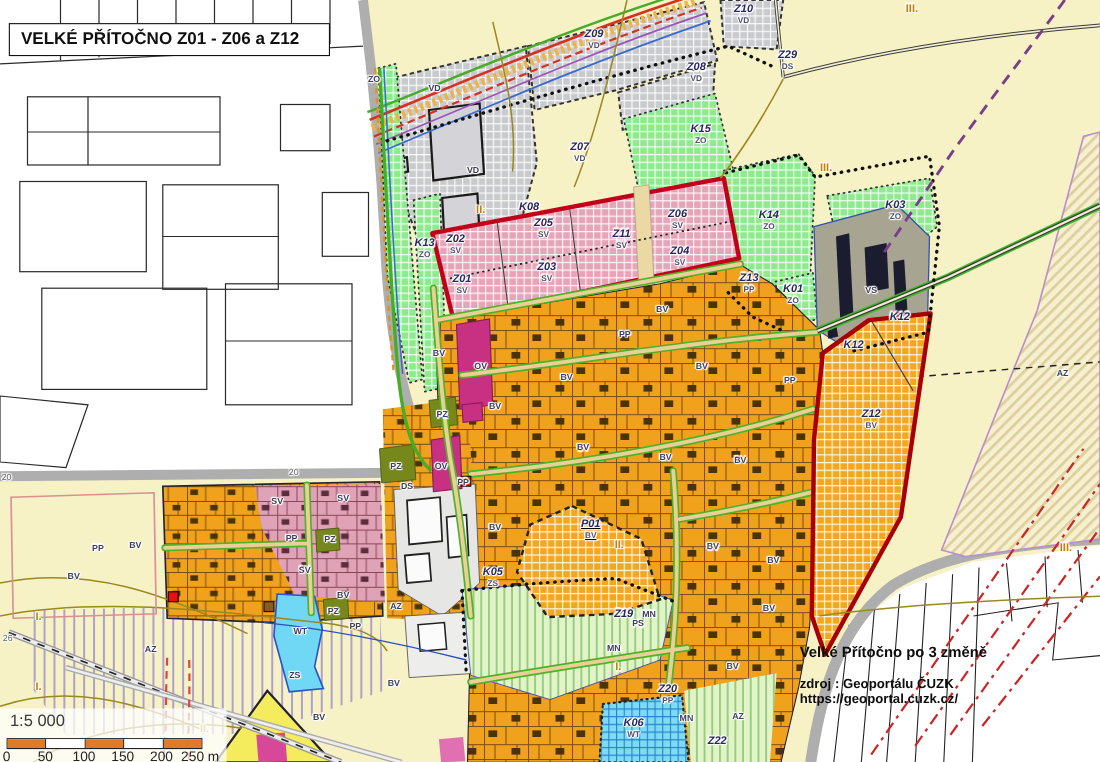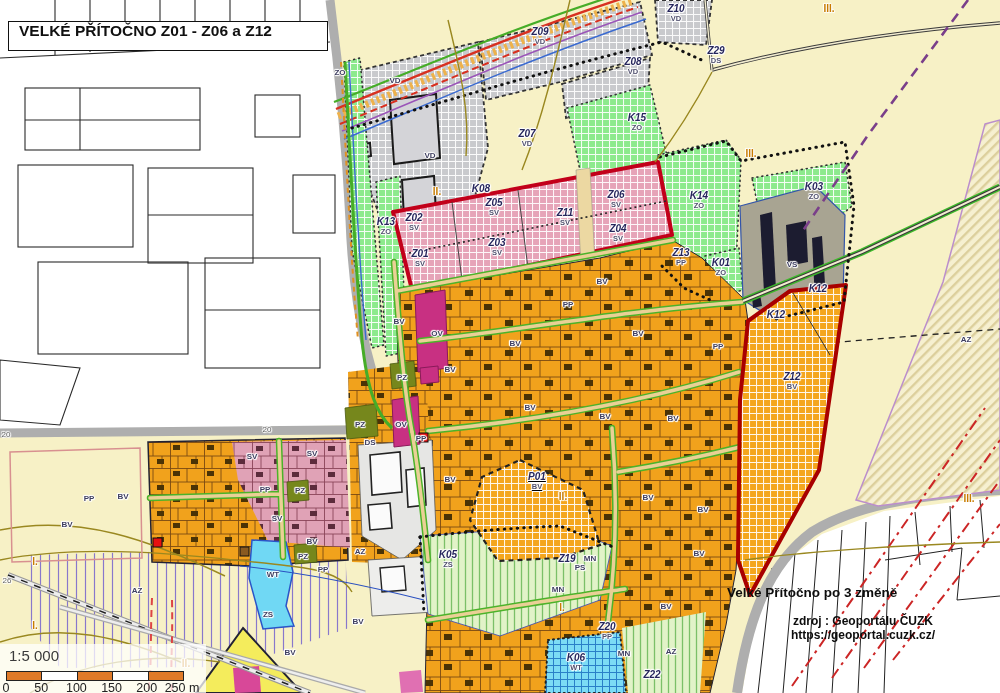--- a/index.html
+++ b/index.html
@@ -7,26 +7,26 @@
          font-family:"Liberation Sans",sans-serif;}
   #stage svg{position:absolute;left:0;top:0;}
   #label-layer{position:absolute;left:0;top:0;width:1000px;height:693px;pointer-events:none;}
   .mlabel{position:absolute;transform:translate(-50%,-50%);text-align:center;line-height:1.02;white-space:nowrap;
           text-shadow:-1px 0 1px #fff,1px 0 1px #fff,0 -1px 1px #fff,0 1px 1px #fff,1px 1px 1px #fff,-1px -1px 1px #fff;}
   .mlabel.zone .code{font:italic bold 10px "Liberation Sans",sans-serif;color:#26265c;}
   .mlabel.zone .sub{font:bold 7.5px "Liberation Sans",sans-serif;color:#50506e;}
   .mlabel.use{font:bold 8px "Liberation Sans",sans-serif;color:#3e3e60;}
   .mlabel.roman{font:bold 10px "Liberation Sans",sans-serif;color:#c87c00;}
   .mlabel.tiny{font:8px "Liberation Sans",sans-serif;color:#666;}
-  .title-box{position:absolute;left:8px;top:21px;width:320px;height:30px;background:#fff;border:1.6px solid #111;
-             display:flex;padding-left:10px;box-sizing:border-box;
+  .title-box{position:absolute;left:8px;top:21px;width:292px;height:30px;background:#fff;border:1.6px solid #111;
+             display:flex;align-items:center;padding-left:10px;box-sizing:border-box;
              font:bold 15.5px "Liberation Sans",sans-serif;color:#101010;}
   .info-box{position:absolute;left:727px;top:584px;width:272px;color:#0d0d0d;}
   .info-box .ln{font:bold 13.5px/1.27 "Liberation Sans",sans-serif;}
-  .info-box .src{margin-top:13px;font:bold 12px "Liberation Sans",sans-serif;text-align:center;}
+  .info-box .src{margin-top:13px;font:bold 12px "Liberation Sans",sans-serif;}
   .scale-box{position:absolute;left:0;top:644px;width:206px;height:49px;background:rgba(255,255,255,.74);}
   .scale-ratio{position:absolute;left:9px;top:3px;font:15px "Liberation Sans",sans-serif;color:#3a3a3a;}
   #scale-bar{position:absolute;left:6px;top:27px;width:176px;height:8px;display:flex;border:1px solid #222;box-sizing:content-box;}
   #scale-bar span{flex:1;border-right:1px solid #222;}
   #scale-bar span:last-child{border-right:none;}
   #scale-ticks{position:absolute;left:6px;top:37px;width:240px;height:14px;}
   #scale-ticks span{position:absolute;top:0;transform:translateX(-50%);font:12.5px "Liberation Sans",sans-serif;color:#222;}
 </style>
 </head>
 <body>
@@ -387,21 +387,21 @@
         <div class="code">K12</div>
       </div>
       <div class="mlabel zone" style="left: 792px; top: 381px;">
         <div class="code">Z12</div>
         <div class="sub">BV</div>
       </div>
       <div class="mlabel zone" style="left: 537px; top: 481px; text-decoration: underline;">
         <div class="code">P01</div>
         <div class="sub">BV</div>
       </div>
-      <div class="mlabel zone" style="left: 448px; top: 559px;">
+      <div class="mlabel zone" style="left: 448px; top: 525px;">
         <div class="code">K05</div>
         <div class="sub">ZS</div>
       </div>
       <div class="mlabel zone" style="left: 567px; top: 558px;">
         <div class="code">Z19</div>
       </div>
       <div class="mlabel zone" style="left: 607px; top: 631px;">
         <div class="code">Z20</div>
         <div class="sub">PP</div>
       </div>

